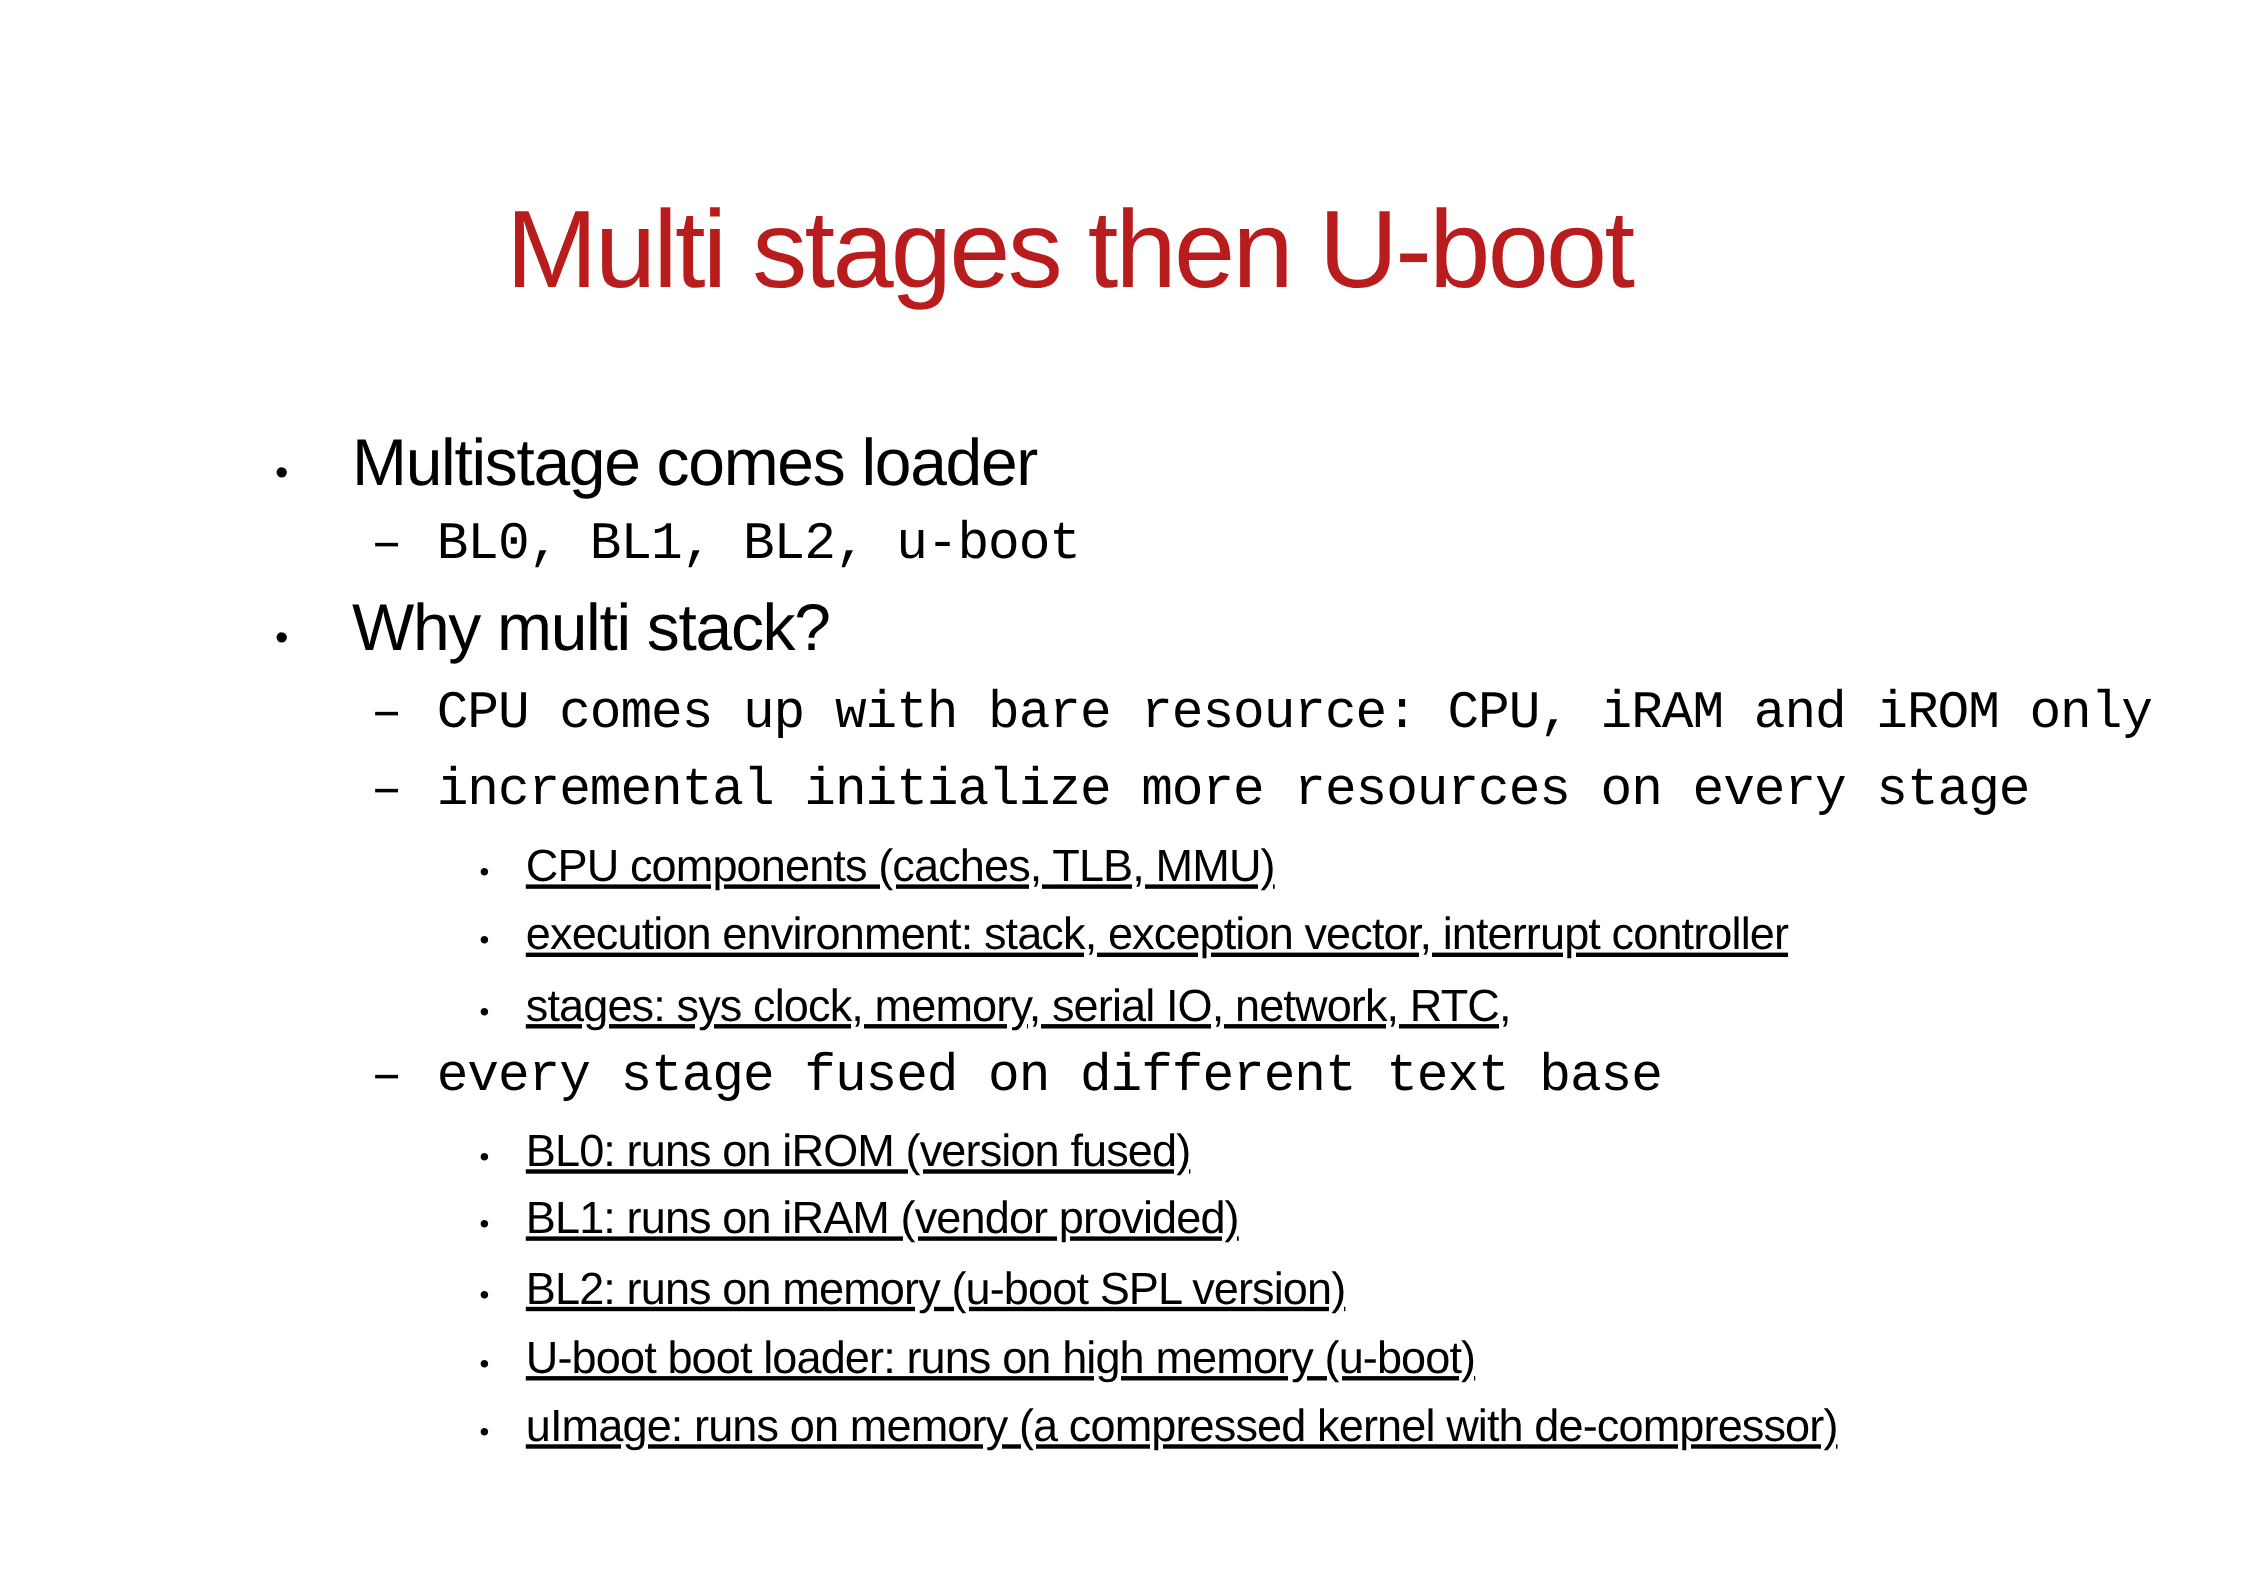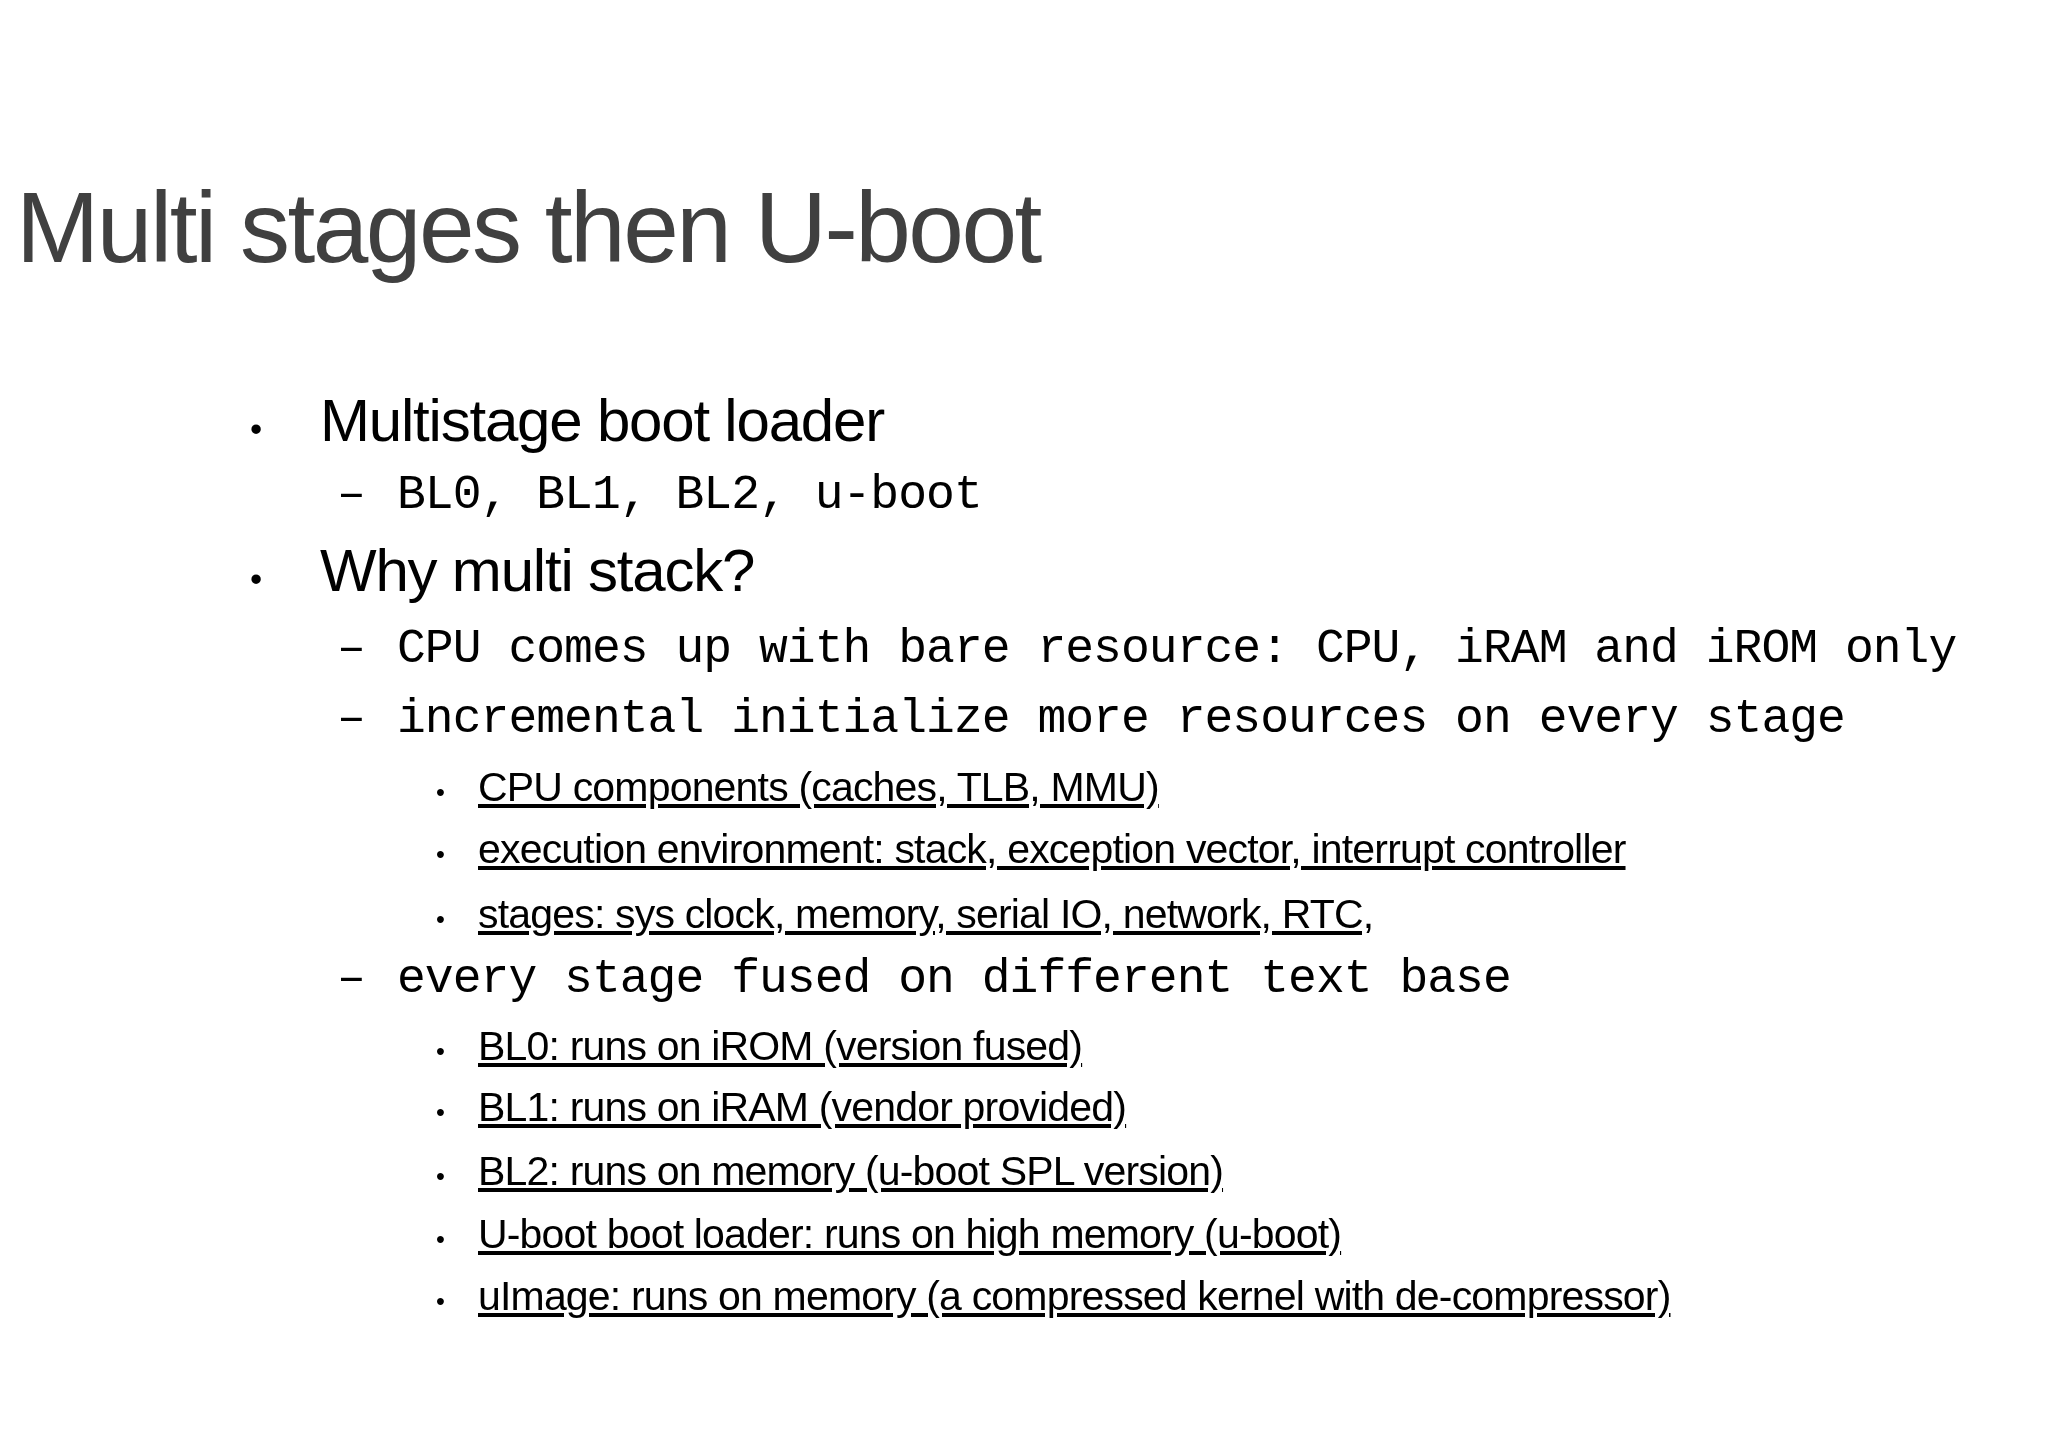--- a/index.html
+++ b/index.html
@@ -6,26 +6,27 @@
   .slide{
     position:relative;
     width:2048px;height:1448px;
     background:#ffffff;
     overflow:hidden;
     font-family:"Liberation Sans","DejaVu Sans",sans-serif;
     color:#000000;
   }
   .title{
     position:absolute;
-    top:172px;left:16px;width:1940px;
+    top:172px;left:2px;width:1940px;
+    text-align:center;
     font-size:100px;
     line-height:1.1;
     letter-spacing:-0.025em;
     white-space:nowrap;
-    color:#404040;
+    color:#b91c1c;
   }
   .line{
     position:absolute;
     line-height:1.12;
     white-space:nowrap;
     letter-spacing:-0.02em;
     color:#000000;
   }
   .lv1{font-size:60px;left:250px;}
   .lv2{font-size:48px;left:337px;font-family:Liberation Mono, monospace;}
@@ -35,21 +36,21 @@
   .lv2 .marker{width:60px;}
   .lv3 .marker{width:42px;font-size:0.62em;}
 </style>
 </head>
 <body>
 
 <div class="slide">
 
   <div class="title">Multi stages then U-boot</div>
 
-  <div class="line lv1" style="top:387px"><span class="marker">•</span><span>Multistage boot loader</span></div>
+  <div class="line lv1" style="top:387px"><span class="marker">•</span><span>Multistage comes loader</span></div>
 
   <div class="line lv2" style="top:469px"><span class="marker">–</span><span>BL0, BL1, BL2, u-boot</span></div>
 
   <div class="line lv1" style="top:537px"><span class="marker">•</span><span>Why multi stack?</span></div>
 
   <div class="line lv2" style="top:623px"><span class="marker">–</span><span>CPU comes up with bare resource: CPU, iRAM and iROM only</span></div>
 
   <div class="line lv2" style="top:693px"><span class="marker">–</span><span>incremental initialize more resources on every stage</span></div>
 
   <div class="line lv3" style="top:765px"><span class="marker">•</span><span>CPU components (caches, TLB, MMU)</span></div>

